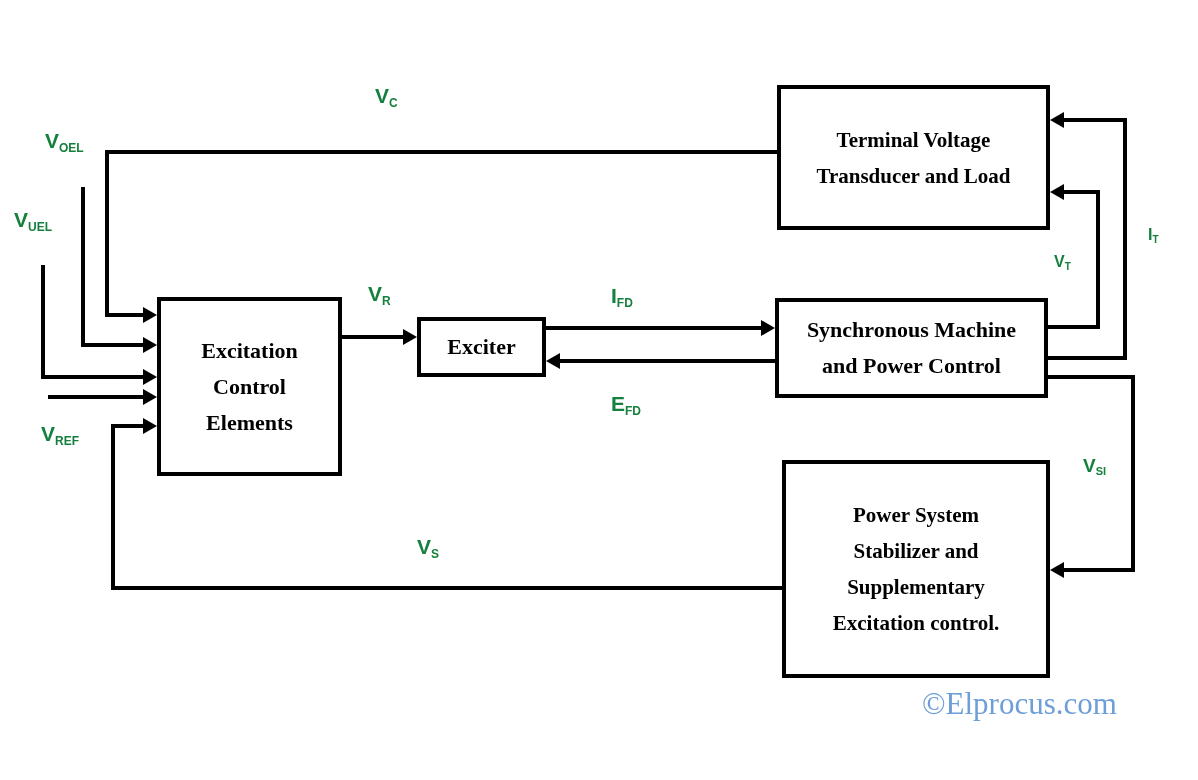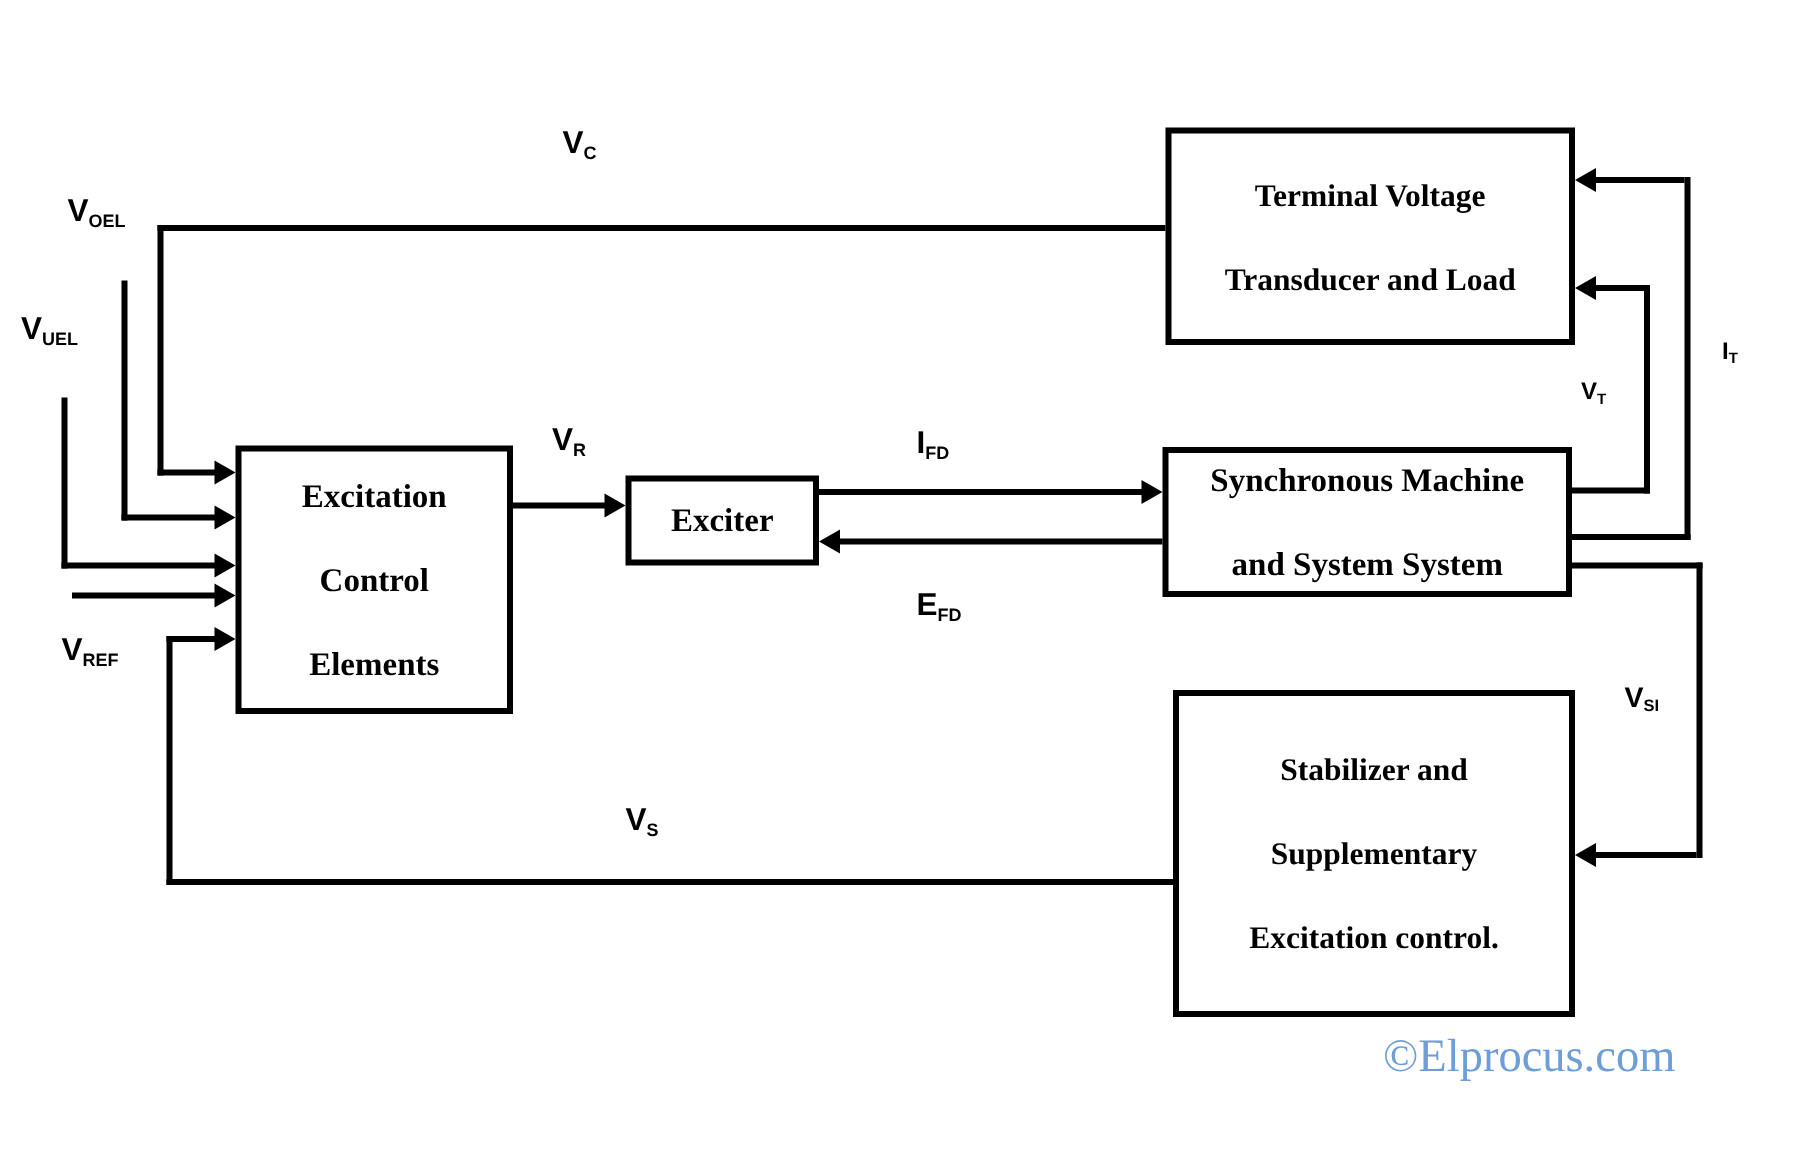--- a/index.html
+++ b/index.html
@@ -17,39 +17,38 @@
     border: 4px solid #000;
     background: #fff;
     display: flex;
     flex-direction: column;
     justify-content: center;
     align-items: center;
     text-align: center;
     font-family: "Liberation Serif", serif;
     font-weight: bold;
     color: #000;
-    gap: 20px;
   }
   .box .bline { line-height: 36px; white-space: nowrap; }
   .fs21 .bline { font-size: 21px; }
   .fs22 .bline { font-size: 22px; }
   .hl, .vl { position: absolute; background: #000; }
   .hl { height: 4px; }
   .vl { width: 4px; }
   .ar, .al {
     position: absolute;
     width: 0; height: 0;
     border-top: 8px solid transparent;
     border-bottom: 8px solid transparent;
   }
   .ar { border-left: 14px solid #000; }
   .al { border-right: 14px solid #000; }
   .sig {
     position: absolute;
-    color: #000000;
+    color: #15803d;
     font-weight: bold;
     font-size: 21px;
     white-space: nowrap;
     line-height: 1;
   }
   .sig .sub {
     font-size: 12px;
     font-weight: bold;
     vertical-align: -4px;
     letter-spacing: 0px;
@@ -82,24 +81,25 @@
     <div class="bline">Control</div>
     <div class="bline">Elements</div>
   </div>
 
   <div class="box fs22" style="left:417px; top:317px; width:129px; height:60px;">
     <div class="bline">Exciter</div>
   </div>
 
   <div class="box fs22" style="left:775px; top:298px; width:273px; height:100px;">
     <div class="bline">Synchronous Machine</div>
-    <div class="bline">and System System</div>
+    <div class="bline">and Power Control</div>
   </div>
 
   <div class="box fs21" style="left:782px; top:460px; width:268px; height:218px;">
+    <div class="bline">Power System</div>
     <div class="bline">Stabilizer and</div>
     <div class="bline">Supplementary</div>
     <div class="bline">Excitation control.</div>
   </div>
 
   <div class="hl" style="left:105px; top:150px; width:672px;"></div>
   <div class="vl" style="left:105px; top:150px; height:167px;"></div>
   <div class="hl" style="left:105px; top:313px; width:40px;"></div>
   <div class="ar" style="left:143px; top:307px;"></div>
 

